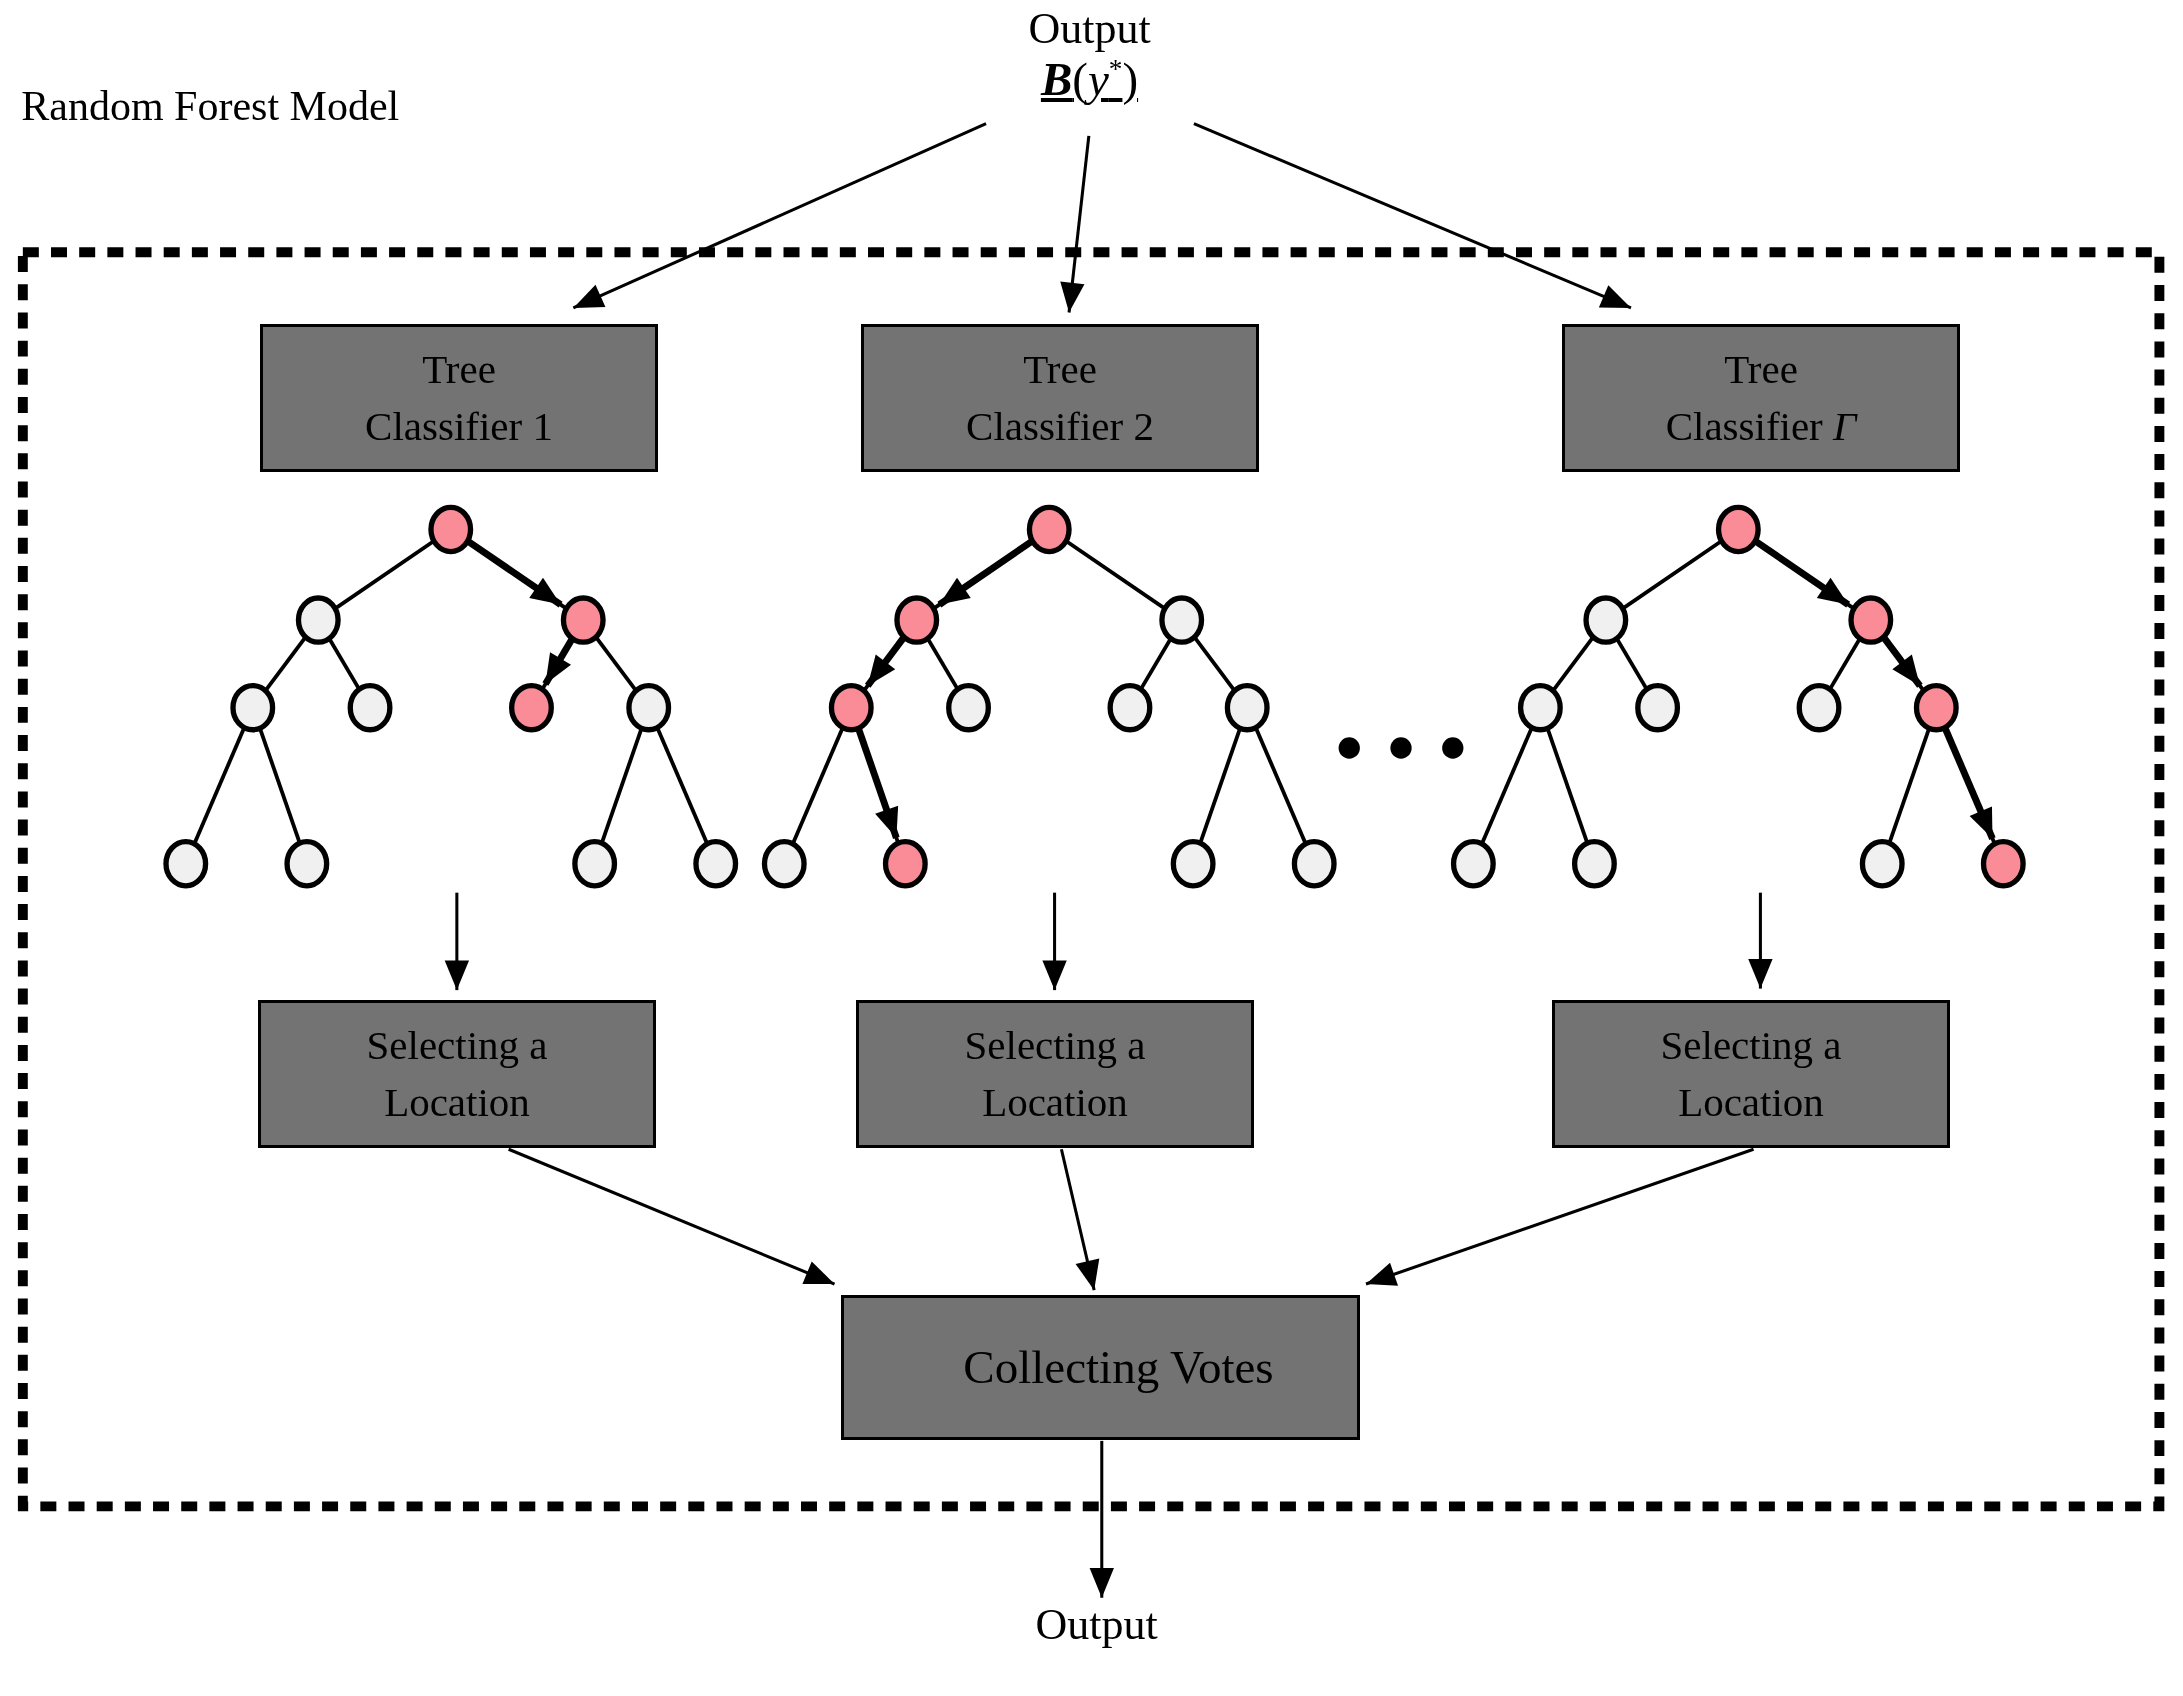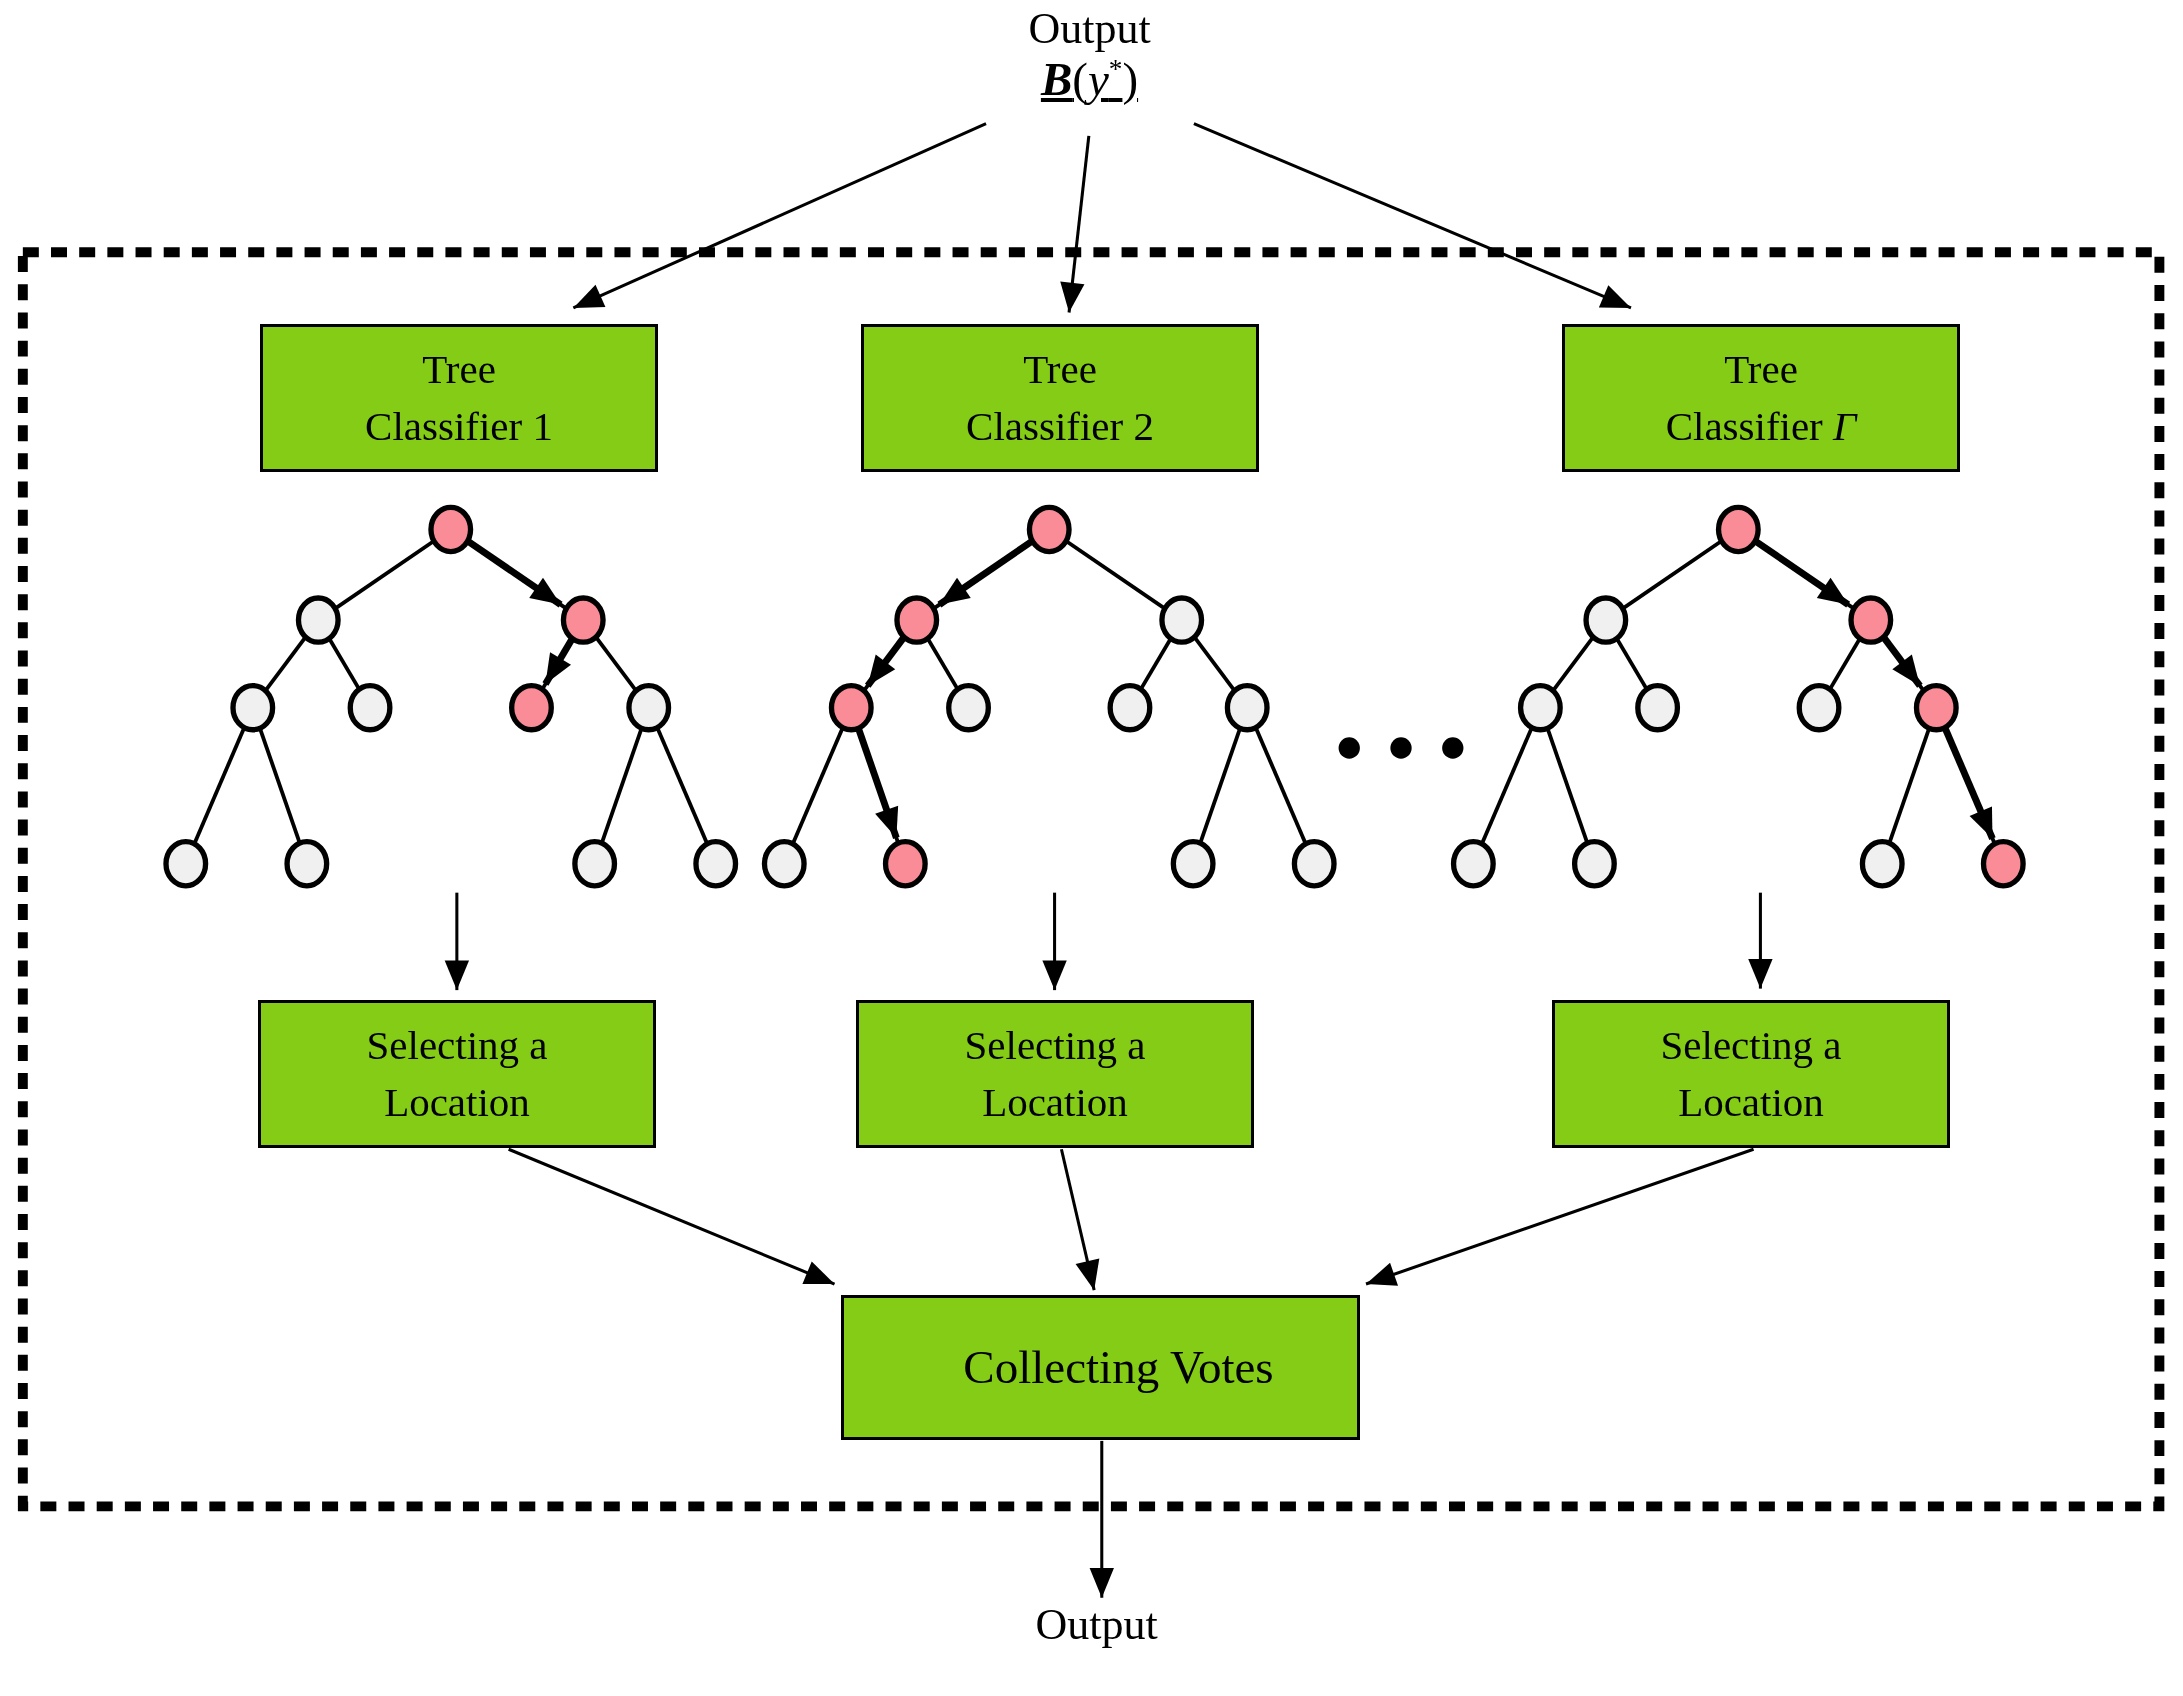--- a/index.html
+++ b/index.html
@@ -1,21 +1,21 @@
 <!DOCTYPE html>
 <html style="font-size:12.2px"><head>
 <meta charset="utf-8">
 <style>
   html,body{margin:0;padding:0;background:#fff;}
   #stage{position:relative;width:2183px;height:1697px;background:#ffffff;overflow:hidden;
          font-family:"Liberation Serif","DejaVu Serif",serif;color:#000;}
   #diagram{position:absolute;left:0;top:0;}
   .t{position:absolute;color:#000;}
   .center{text-align:center;}
-  .box{position:absolute;background:#84cc16;border:3.8px solid #000;box-sizing:border-box;
+  .box{position:absolute;background:#737373;border:3.8px solid #000;box-sizing:border-box;
        display:flex;flex-direction:column;align-items:center;justify-content:center;
        text-align:center;font-size:41px;line-height:1.4;}
   .bi{font-weight:bold;font-style:italic;}
   .it{font-style:italic;}
   sup{font-size:58%;vertical-align:super;}
   .formula{font-size:47px;text-decoration:underline;}
   .edge{stroke:#000;stroke-width:5;fill:none;}
   .bold-edge{stroke:#000;stroke-width:9;fill:none;}
   .arrow{stroke:#000;stroke-width:4;fill:none;}
   .node{stroke:#000;stroke-width:7;}
@@ -116,20 +116,21 @@
       <line x1="1394" y1="1509" x2="1437" y2="1694" class="arrow" marker-end="url(#ah)"></line>
       <line x1="2303" y1="1509" x2="1794" y2="1686" class="arrow" marker-end="url(#ah)"></line>
       <line x1="1447" y1="1892" x2="1447" y2="2098" class="arrow" marker-end="url(#ah)"></line>
     </svg>
 
   <div class="t center" style="left:861px;top:3px;width:457px;font-size:44px;">Output</div>
   <div class="t center formula" style="left:861px;top:52px;width:457px;">
     <span class="bi">B</span><span>(</span><span class="it">y</span><sup>*</sup><span>)</span>
   </div>
 
+  <div class="t" style="left:21.3px;top:82px;font-size:42px;">Random Forest Model</div>
 
   <div class="box" style="left:260px;top:324px;width:398px;height:148px;">
     <div>Tree</div>
     <div><span>Classifier 1</span><span class="it"></span></div>
   </div>
   <div class="box" style="left:861px;top:324px;width:398px;height:148px;">
     <div>Tree</div>
     <div><span>Classifier 2</span><span class="it"></span></div>
   </div>
   <div class="box" style="left:1562px;top:324px;width:398px;height:148px;">

